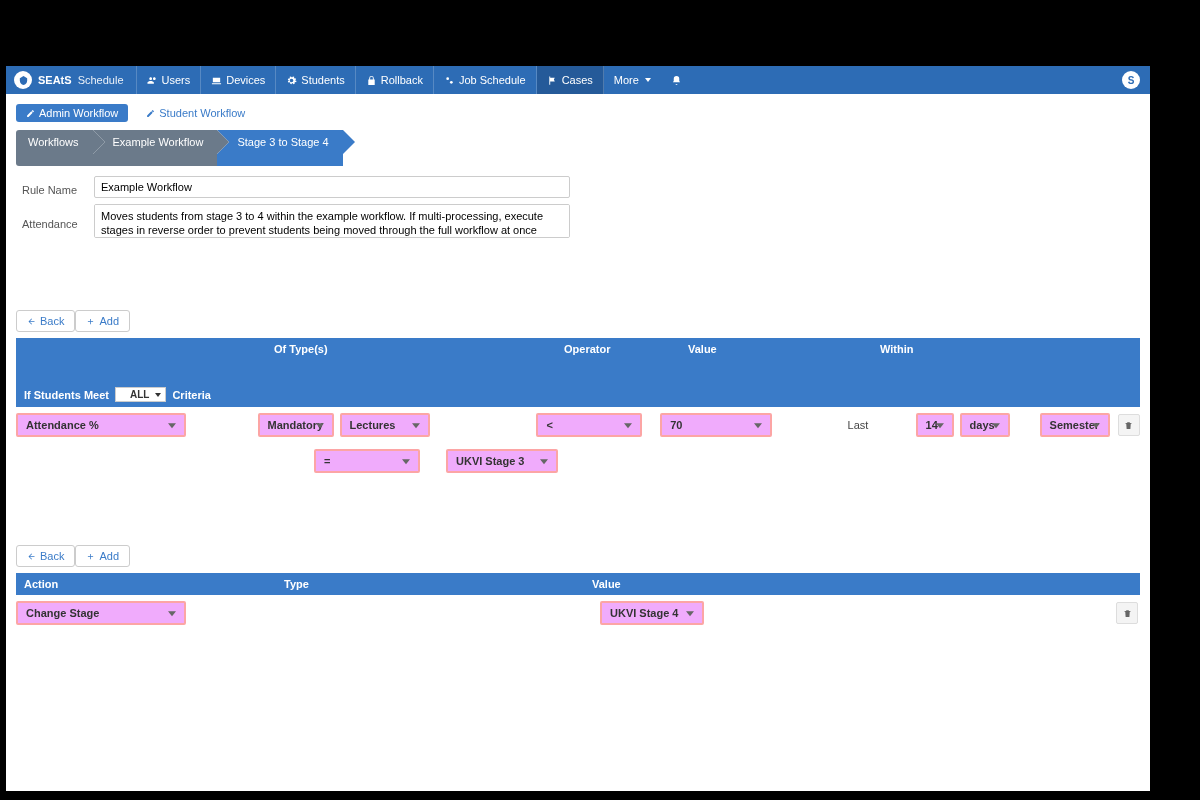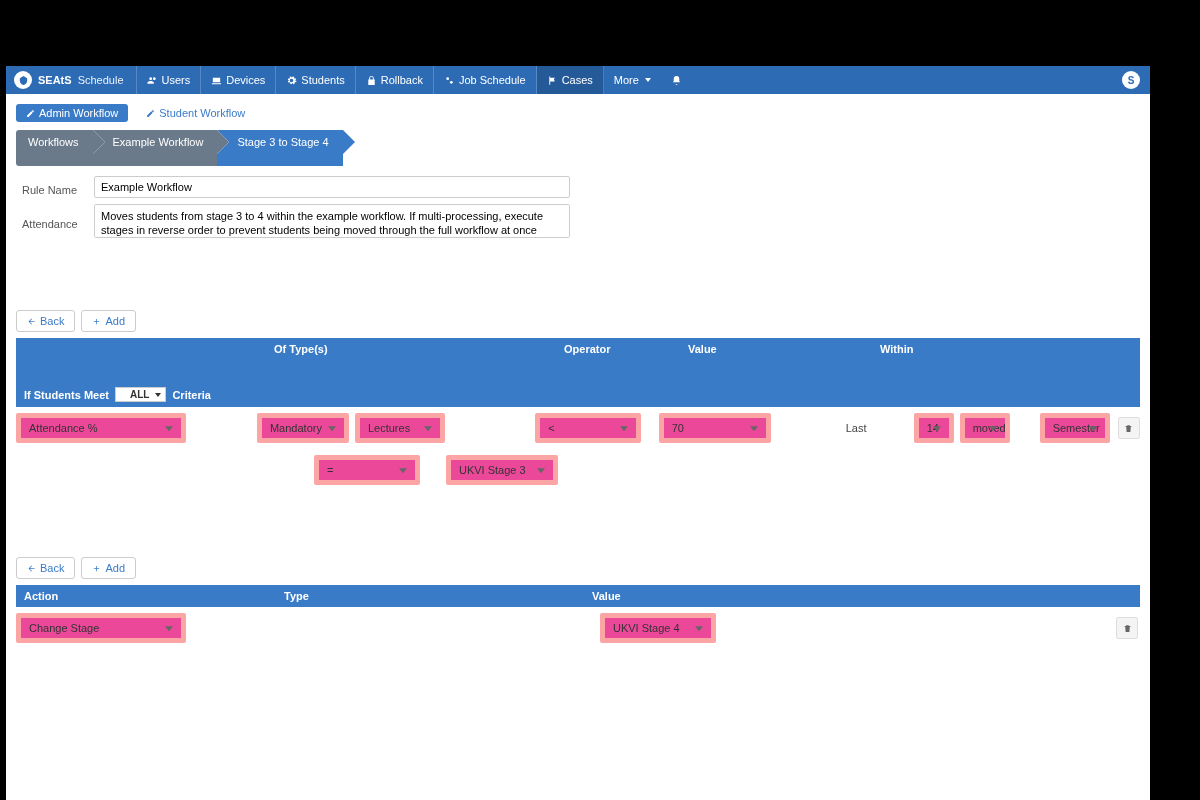--- a/index.html
+++ b/index.html
@@ -25,28 +25,28 @@
 .bc::after { content: ''; position: absolute; right: -12px; top: 0; width: 0; height: 0; border-top: 12px solid transparent; border-bottom: 12px solid transparent; border-left: 12px solid #6b7a8a; z-index: 2; }
 .bc::before { content: ''; position: absolute; left: 0; top: 0; width: 0; height: 0; border-top: 12px solid transparent; border-bottom: 12px solid transparent; border-left: 12px solid #fff; z-index: 1; }
 .bc:first-child::before { display: none; }
 .bc.blue { background: #3a7bc8; }
 .bc.blue::after { border-left-color: #3a7bc8; }
 .form-area { padding: 0 16px 16px 16px; }
 .form-row { display: flex; align-items: center; margin-bottom: 6px; }
 .form-label { width: 72px; font-size: 11px; color: #555; padding-top: 5px; }
 .text-input { border: 1px solid #ccc; padding: 4px 6px; font-size: 11px; width: 476px; border-radius: 2px; }
 .textarea { border: 1px solid #ccc; padding: 4px 6px; font-size: 11px; width: 476px; height: 34px; resize: none; border-radius: 2px; line-height: 1.3; font-family: inherit; }
-.section-btns { display: flex; gap: 6px; padding: 10px 2px 6px 10px; }
+.section-btns { display: flex; padding: 10px 2px 6px 10px; }
 .btn-outline { display: flex; align-items: center; gap: 4px; border: 1px solid #ccc; background: #fff; color: #3a7bc8; font-size: 11px; padding: 4px 10px; border-radius: 3px; cursor: pointer; }
 .hdr-row { background: #3a7bc8; color: #fff; display: flex; font-size: 11px; font-weight: bold; margin: 0 10px; }
 .hdr-cell { padding: 5px 8px; }
 .hdr-cell.criteria { display: flex; align-items: center; gap: 6px; margin-top: 44px; }
 .select-inline { background: #fff; color: #333; border: 1px solid #ccc; font-size: 10px; padding: 1px 4px; }
 .data-row { display: flex; padding: 6px 10px; gap: 8px; align-items: center; }
-.select-ctrl { position: relative; border: 5px solid #fca5a5; background: #ec4899; font-size: 11px; padding: 4px 22px 4px 8px; border-radius: 2px; cursor: pointer; text-align: left; min-height: 22px; display: flex; align-items: center; }
+.select-ctrl { position: relative; border: 2px solid #fca5a5; background: #f0abfc; font-size: 11px; padding: 4px 22px 4px 8px; border-radius: 2px; cursor: pointer; text-align: left; min-height: 22px; display: flex; align-items: center; font-weight: bold; }
 .select-ctrl .caret { position: absolute; right: 8px; top: 50%; transform: translateY(-35%); width: 0; height: 0; border-left: 4px solid transparent; border-right: 4px solid transparent; border-top: 5px solid #666; }
 .col-criteria { width: 250px; }
 .col-types { width: 290px; }
 .col-op { width: 124px; }
 .col-value { width: 192px; }
 .col-within { flex: 1; }
 .col-action { width: 260px; }
 .col-atype { width: 308px; }
 .col-avalue { flex: 1; }
 .col-del { width: 24px; text-align: center; }
@@ -193,21 +193,21 @@
 
   <div class="data-row">
     <div class="col-criteria">
       <div class="select-ctrl" style="width:170px">
         <span>Attendance %</span>
           <span class="caret"></span>
       </div>
     </div>
     <div class="col-types">
       <div class="inline-group">
-        <div class="select-ctrl" style="width:92px">
+        <div class="select-ctrl" style="width:76px">
           <span>Mandatory</span>
             <span class="caret"></span>
         </div>
         <div class="select-ctrl" style="width:90px">
           <span>Lectures</span>
             <span class="caret"></span>
         </div>
       </div>
     </div>
     <div class="col-op">
@@ -223,21 +223,21 @@
       </div>
     </div>
     <div class="col-within">
       <div class="inline-group">
         <span class="within-label">Last</span>
         <div class="select-ctrl" style="width:38px">
           <span>14</span>
             <span class="caret"></span>
         </div>
         <div class="select-ctrl" style="width:50px">
-          <span>moved</span>
+          <span>days</span>
             <span class="caret"></span>
         </div>
         <div style="width:18px"></div>
         <div class="select-ctrl" style="width:70px">
           <span>Semester</span>
             <span class="caret"></span>
         </div>
       </div>
     </div>
     <div class="col-del">
@@ -293,21 +293,21 @@
 
   <div class="data-row">
     <div class="col-action">
       <div class="select-ctrl" style="width:170px">
         <span>Change Stage</span>
           <span class="caret"></span>
       </div>
     </div>
     <div class="col-atype"></div>
     <div class="col-avalue">
-      <div class="select-ctrl" style="width:116px">
+      <div class="select-ctrl" style="width:104px">
         <span>UKVI Stage 4</span>
           <span class="caret"></span>
       </div>
     </div>
     <div class="col-del">
       <div class="trash-btn">
         <svg class="svg-sm" viewBox="0 0 24 24">
             <path d="M6 7h12l-1 14H7L6 7zm3-4h6l1 2h4v2H4V5h4l1-2z"></path>
           </svg>
       </div>

